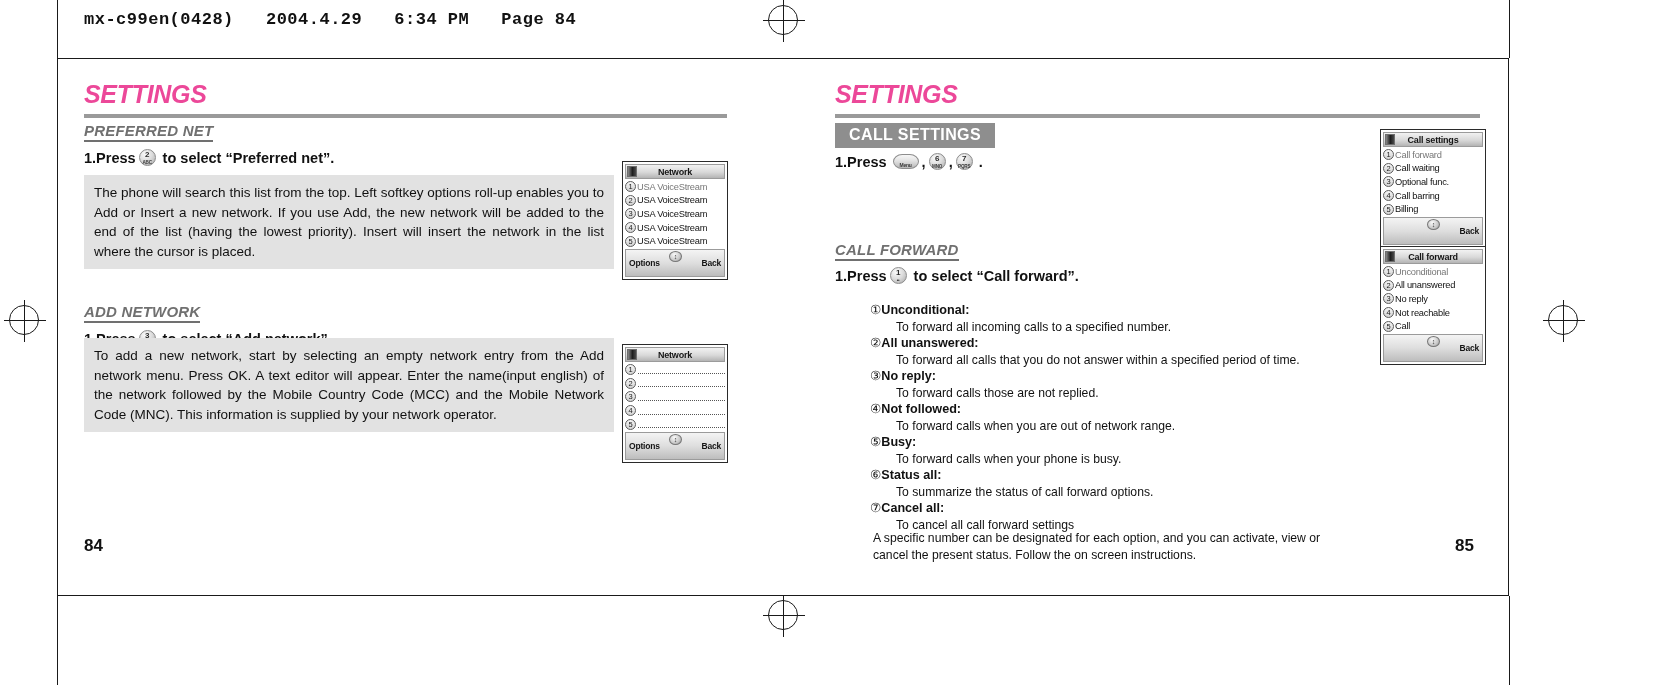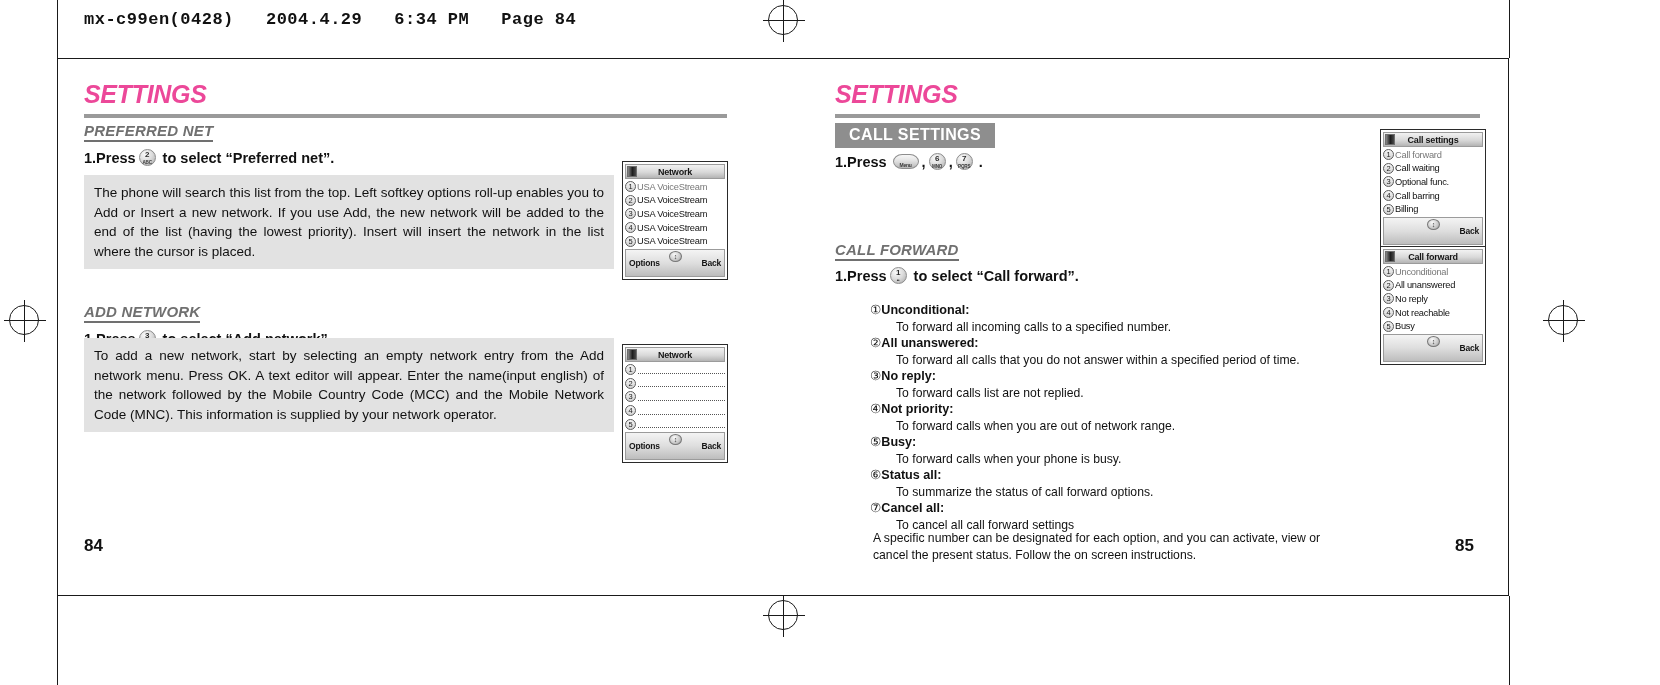--- a/index.html
+++ b/index.html
@@ -438,21 +438,21 @@
         <div class="srow">
           <span class="num">3</span>
           <span class="lbl">No reply</span>
         </div>
         <div class="srow">
           <span class="num">4</span>
           <span class="lbl">Not reachable</span>
         </div>
         <div class="srow">
           <span class="num">5</span>
-          <span class="lbl">Busy</span>
+          <span class="lbl">Call</span>
         </div>
       </div>
       <div class="screen-soft">
         <span class="sk"></span>
         <span class="navdot">↕</span>
         <span class="sk">Back</span>
       </div>
     </div>
 
     <div class="deflist" style="left:87px; top:244px;">
@@ -462,24 +462,24 @@
       <div class="def-desc">To forward all incoming calls to a specified number.</div>
 
       <div class="def-term">
         <span class="cnum">②</span><span>All unanswered:</span>
       </div>
       <div class="def-desc">To forward all calls that you do not answer within a specified period of time.</div>
 
       <div class="def-term">
         <span class="cnum">③</span><span>No reply:</span>
       </div>
-      <div class="def-desc">To forward calls list are not replied.</div>
-
-      <div class="def-term">
-        <span class="cnum">④</span><span>Not priority:</span>
+      <div class="def-desc">To forward calls those are not replied.</div>
+
+      <div class="def-term">
+        <span class="cnum">④</span><span>Not followed:</span>
       </div>
       <div class="def-desc">To forward calls when you are out of network range.</div>
 
       <div class="def-term">
         <span class="cnum">⑤</span><span>Busy:</span>
       </div>
       <div class="def-desc">To forward calls when your phone is busy.</div>
 
       <div class="def-term">
         <span class="cnum">⑥</span><span>Status all:</span>

